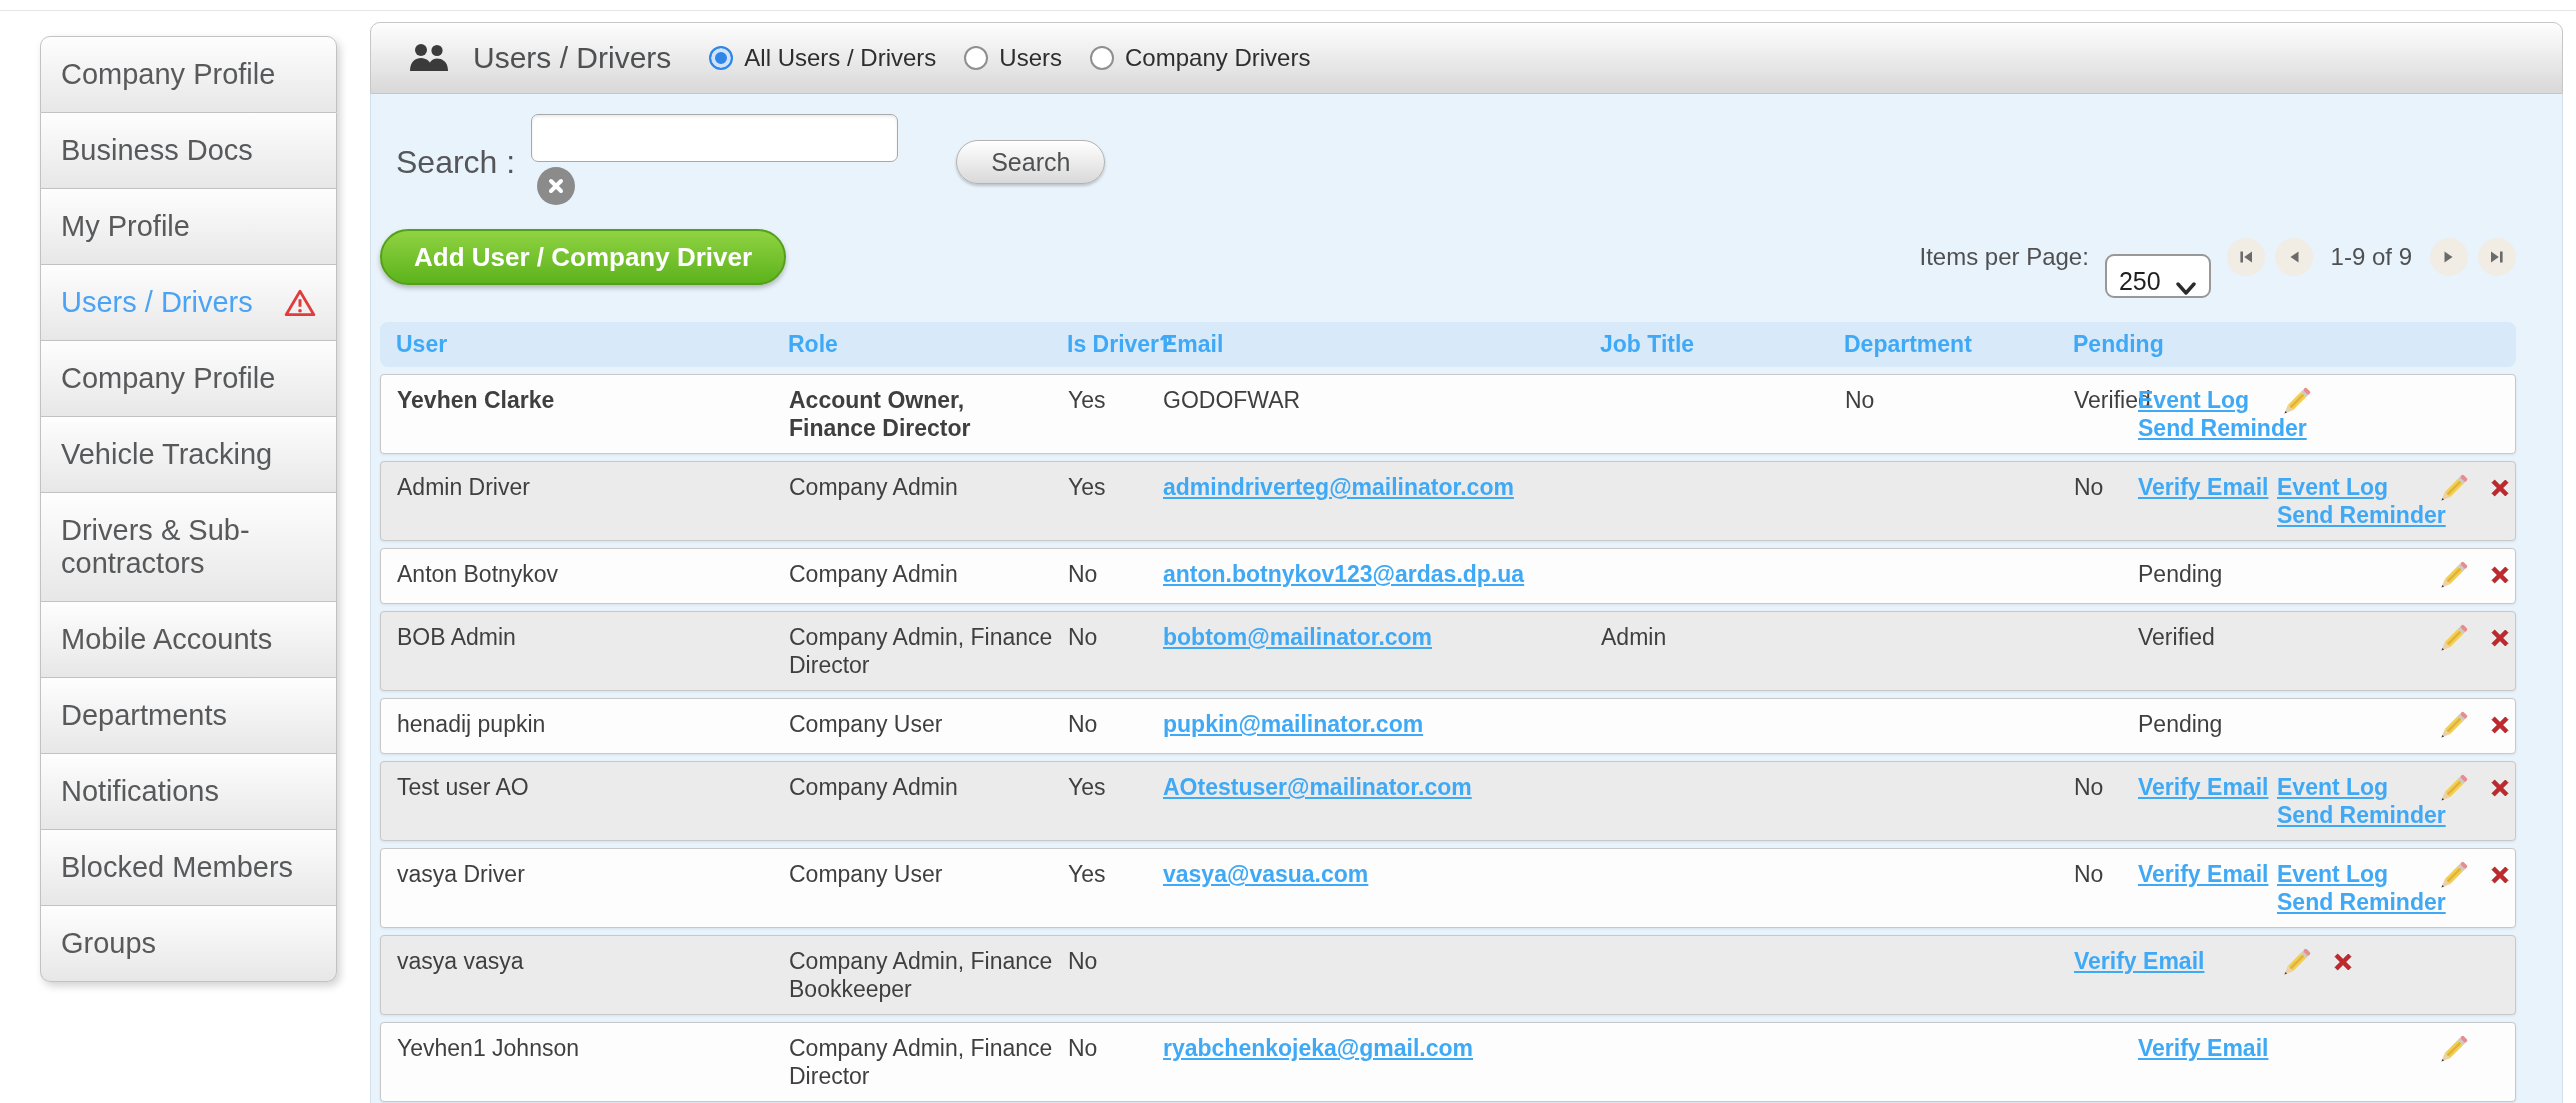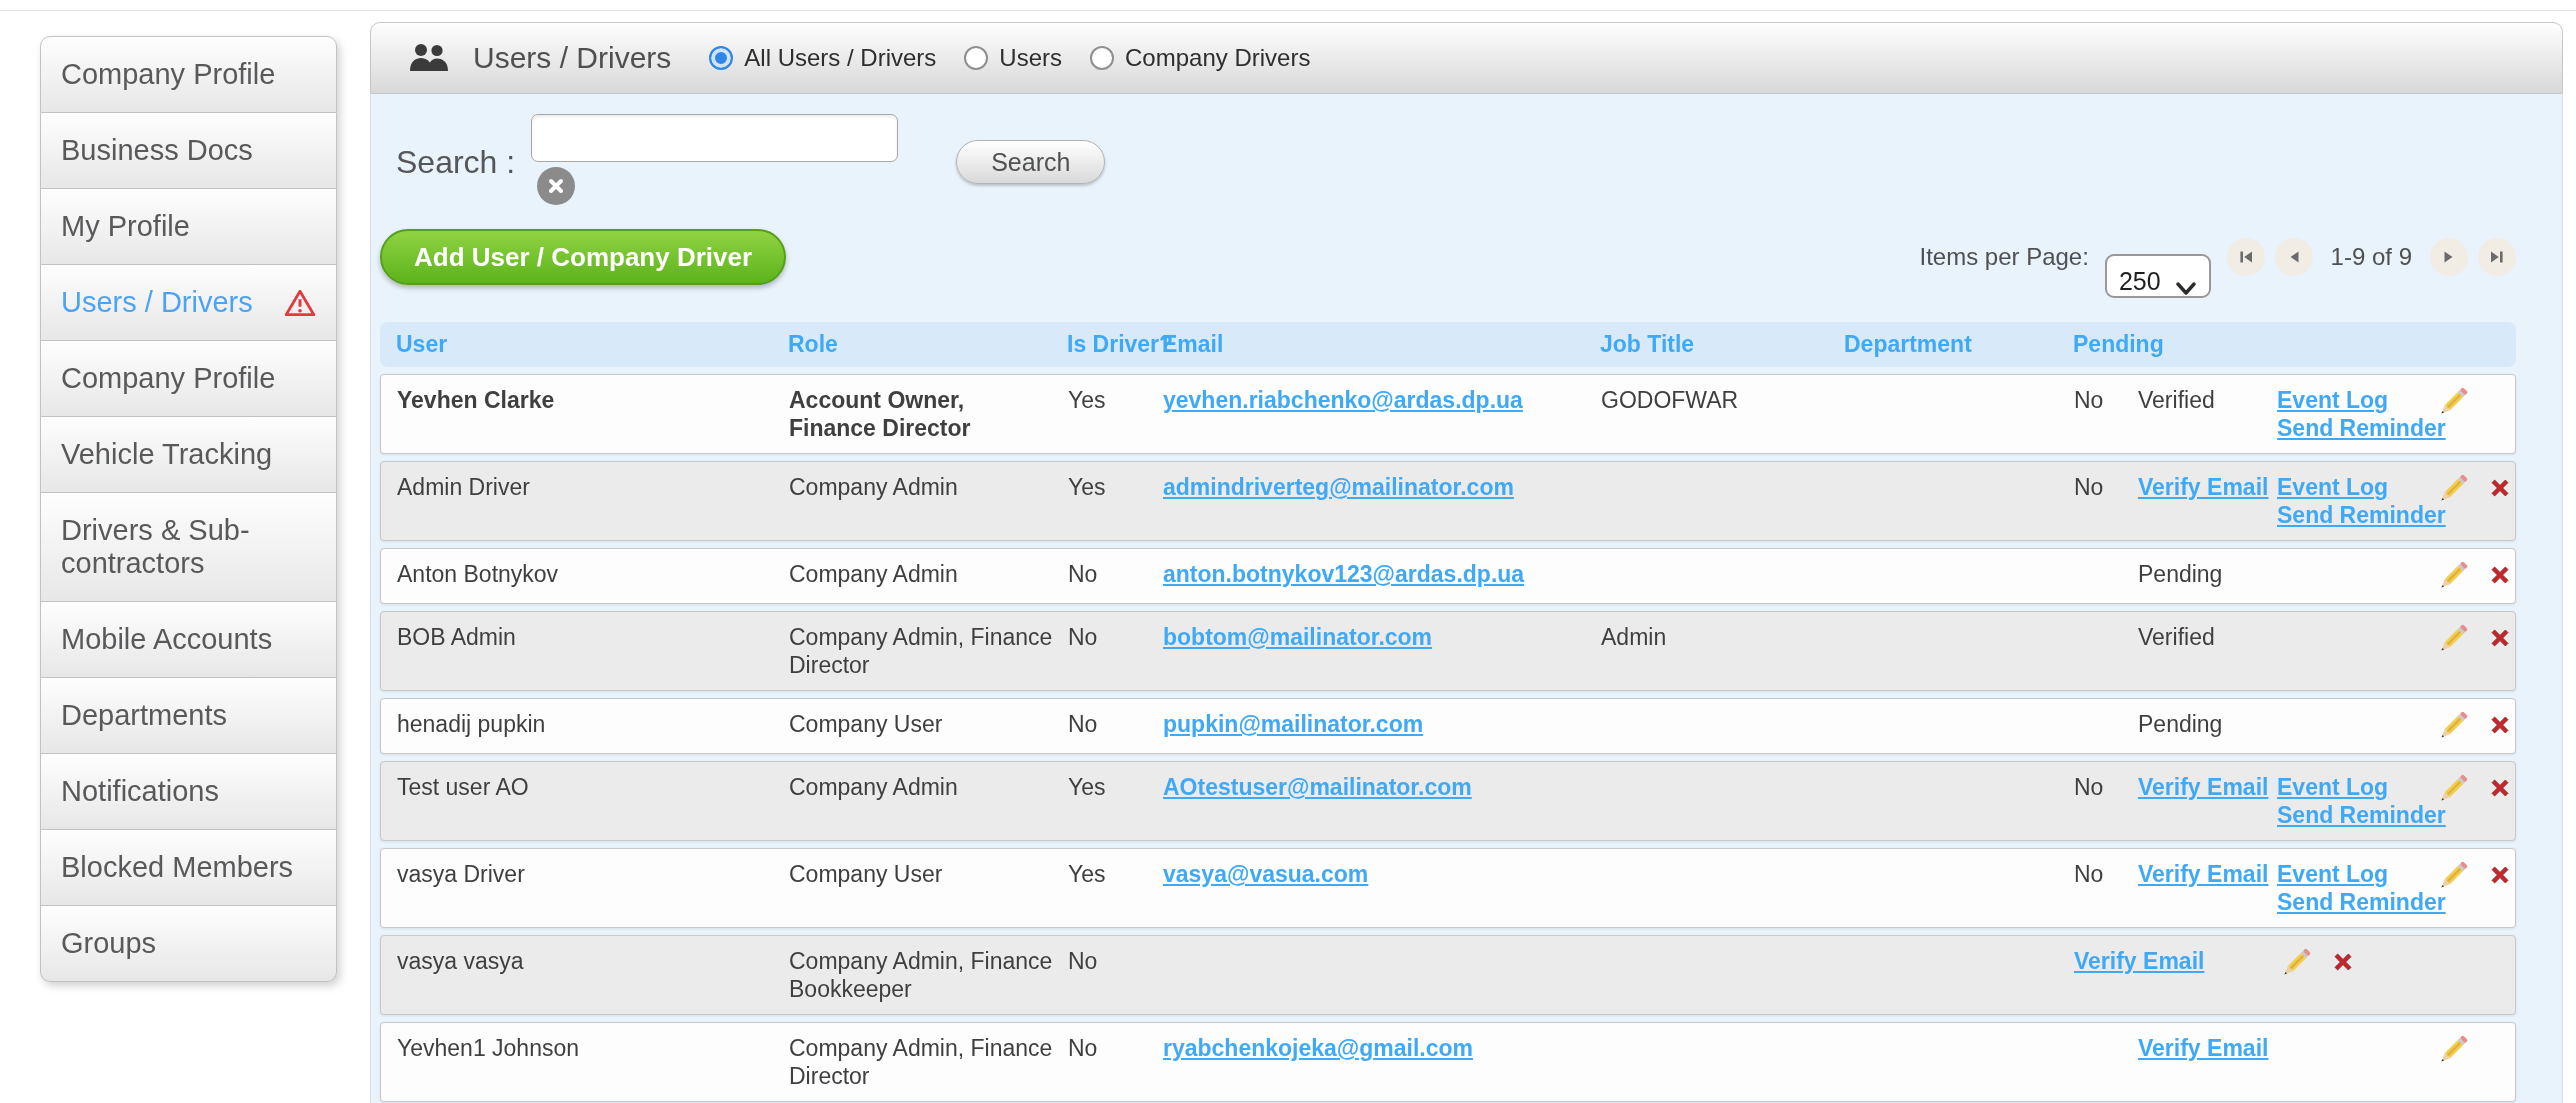--- a/index.html
+++ b/index.html
@@ -223,23 +223,20 @@
             <div class="th">Email</div>
             <div class="th">Job Title</div>
             <div class="th">Department</div>
             <div class="th">Pending</div>
           </div>
         <div>
   <div class="trow">
     <div class="cell c-user bold">Yevhen Clarke</div>
     <div class="cell c-role bold">Account Owner, Finance Director</div>
     <div class="cell c-driver">Yes</div>
-    <div class="cell c-email">
-      <a class="lnk">yevhen.riabchenko@ardas.dp.ua</a>
-    </div>
     <div class="cell c-job">GODOFWAR</div>
     <div class="cell c-dept"></div>
     <div class="cell c-alert">No</div>
     <div class="cell c-status">Verified</div>
     <div class="cell c-links">
                 <a class="lnk">Event Log</a>
                 <a class="lnk">Send Reminder</a>
               </div>
     <div class="cell c-actions">
   <svg class="pencil" width="38" height="38" viewBox="0 0 36 36">

